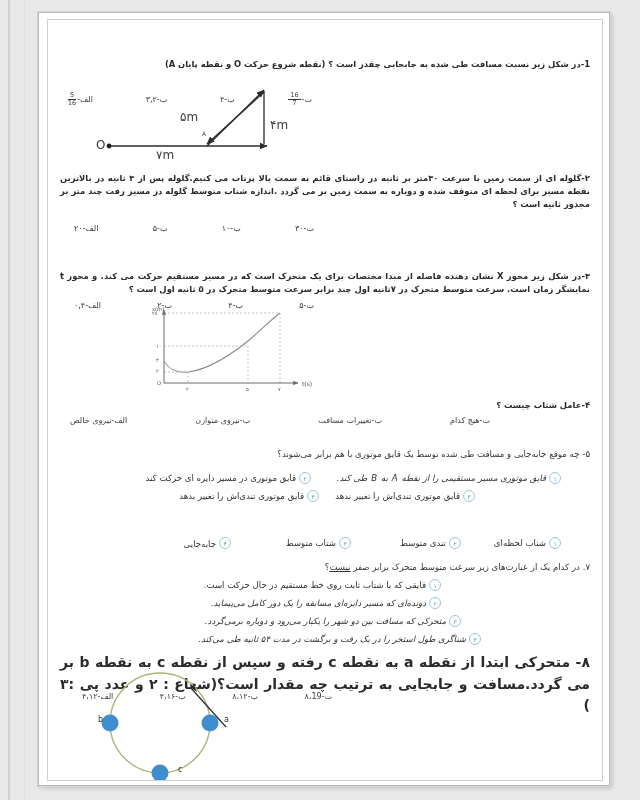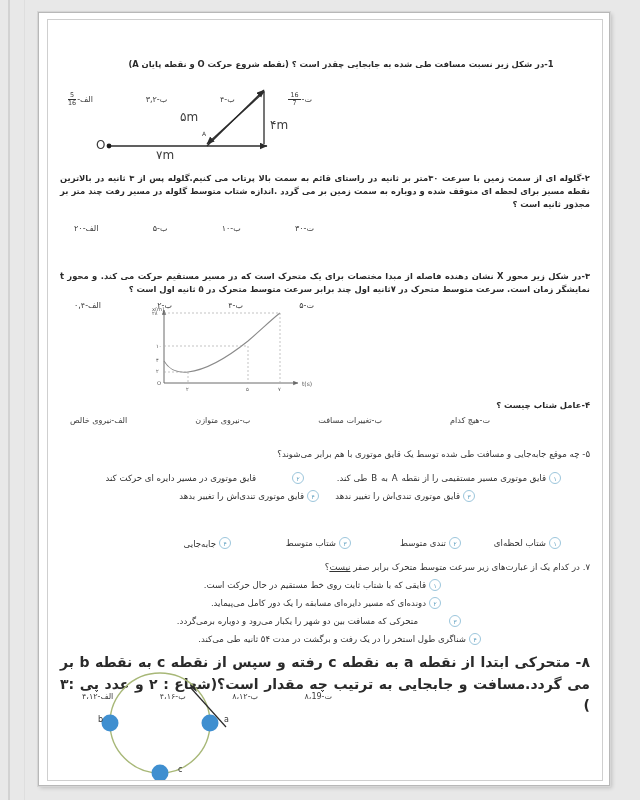--- a/index.html
+++ b/index.html
@@ -104,21 +104,21 @@
     border-radius: 50%;
     border: 1px solid #9cc6dc;
     color: #5b9dbf;
     font-size: 6px;
     margin-left: 3px;
     margin-right: 1px;
     flex: 0 0 auto;
     background: #fff;
   }
   .optlabel { letter-spacing: 0.2px; }
-  .spaced { letter-spacing: 1.1px; }
+  .spaced { letter-spacing: 1.1px; font-style: italic; }
   .uline { text-decoration: underline; text-align: right; }
 
   
   .fig { position: absolute; }
   .figlabel {
     position: absolute;
     font-size: 12px;
     color: #3b3b3b;
     font-family: "DejaVu Sans", sans-serif;
     direction: ltr;
@@ -143,21 +143,21 @@
 </style>
 </head>
 <body>
 
 <div class="lgutter"></div>
 <div class="lgutter2"></div>
 
 <div id="page">
  <div id="sheet">
 
-  <div class="q qstem" style="right:21px; top:38px; width:480px;text-align:center;">1-در شکل زیر نسبت مسافت طی شده به جابجایی چقدر است ؟ (نقطه شروع حرکت O و نقطه پایان A)</div>
+  <div class="q qstem" style="right:12px; top:38px; width:480px;">1-در شکل زیر نسبت مسافت طی شده به جابجایی چقدر است ؟ (نقطه شروع حرکت O و نقطه پایان A)</div>
 
   <div class="opts" style="right:290px; top:72px; width:245px; justify-content:space-between; align-items:center;">
     <span class="opt">
       <span>ت-</span><span class="frac">
             <span class="num">16</span>
             <span class="den">7</span>
           </span>
     </span>
     <span class="opt">
       <span>ب-</span><span>۴</span>
@@ -267,21 +267,21 @@
     <span class="opt">
       <span>ب-</span><span>نیروی متوازن</span>
     </span>
     <span class="opt">
       <span>الف-</span><span>نیروی خالص</span>
     </span>
   </div>
 
   <div class="q qstem-light" style="right:12px; top:428px; width:520px;">۵- چه موقع جابه‌جایی و مسافت طی شده توسط یک قایق موتوری با هم برابر می‌شوند؟</div>
 
-  <div class="optrow" style="right:297px; top:452px;gap:33px;">
+  <div class="optrow" style="right:290px; top:452px;">
     <span class="numbadge">۲</span>
     <span class="optlabel">قایق موتوری در مسیر دایره ای حرکت کند</span>
   </div>
   <div class="optrow" style="right:40px; top:452px;">
     <span class="numbadge">۱</span>
     <span class="optlabel spaced">قایق موتوری مسیر مستقیمی را از نقطه A به B طی کند.</span>
   </div>
   <div class="optrow" style="right:282px; top:470px;">
     <span class="numbadge">۴</span>
     <span class="optlabel">قایق موتوری تندی‌اش را تغییر بدهد</span>
@@ -314,21 +314,21 @@
   </div>
 
   <div class="optrow" style="right:160px; top:577px;">
     <span class="numbadge">۲</span>
     <span class="optlabel spaced">دونده‌ای که مسیر دایره‌ای مسابقه را یک دور کامل می‌پیماید.</span>
   </div>
   <div class="optrow" style="right:160px; top:559px;">
     <span class="numbadge">۱</span>
     <span class="optlabel">قایقی که با شتاب ثابت روی خط مستقیم در حال حرکت است.</span>
   </div>
-  <div class="optrow" style="right:140px; top:595px;gap:28px;">
+  <div class="optrow" style="right:140px; top:595px;">
     <span class="numbadge">۳</span>
     <span class="optlabel spaced">متحرکی که مسافت بین دو شهر را یکبار می‌رود و دوباره برمی‌گردد.</span>
   </div>
   <div class="optrow" style="right:120px; top:613px;">
     <span class="numbadge">۴</span>
     <span class="optlabel spaced">شناگری طول استخر را در یک رفت و برگشت در مدت ۵۴ ثانیه طی می‌کند.</span>
   </div>
 
   <div class="q qstem" style="right:12px; top:632px; width:530px; text-align:justify; font-size:14px;">۸- متحرکی ابتدا از نقطه  a به نقطه  c رفته و سپس از نقطه c به نقطه b بر می گردد.مسافت و جابجایی به ترتیب چه مقدار است؟(شعاع : ۲ و عدد پی :۳ )</div>
 

